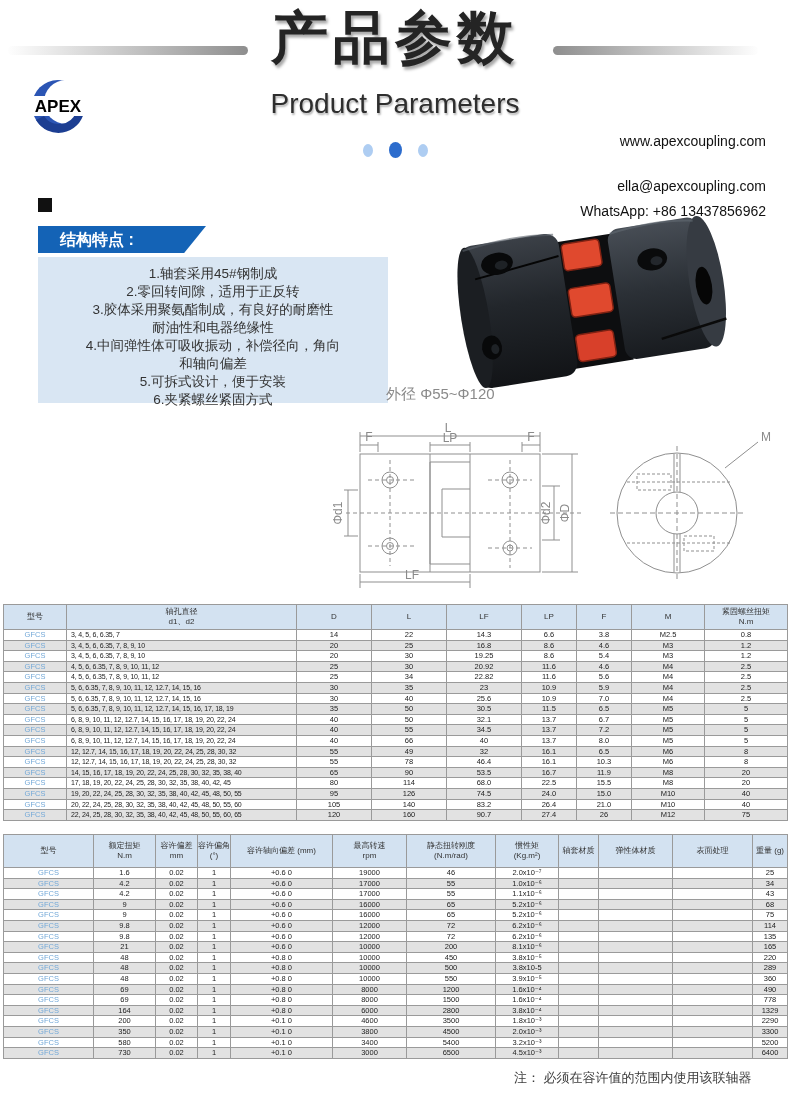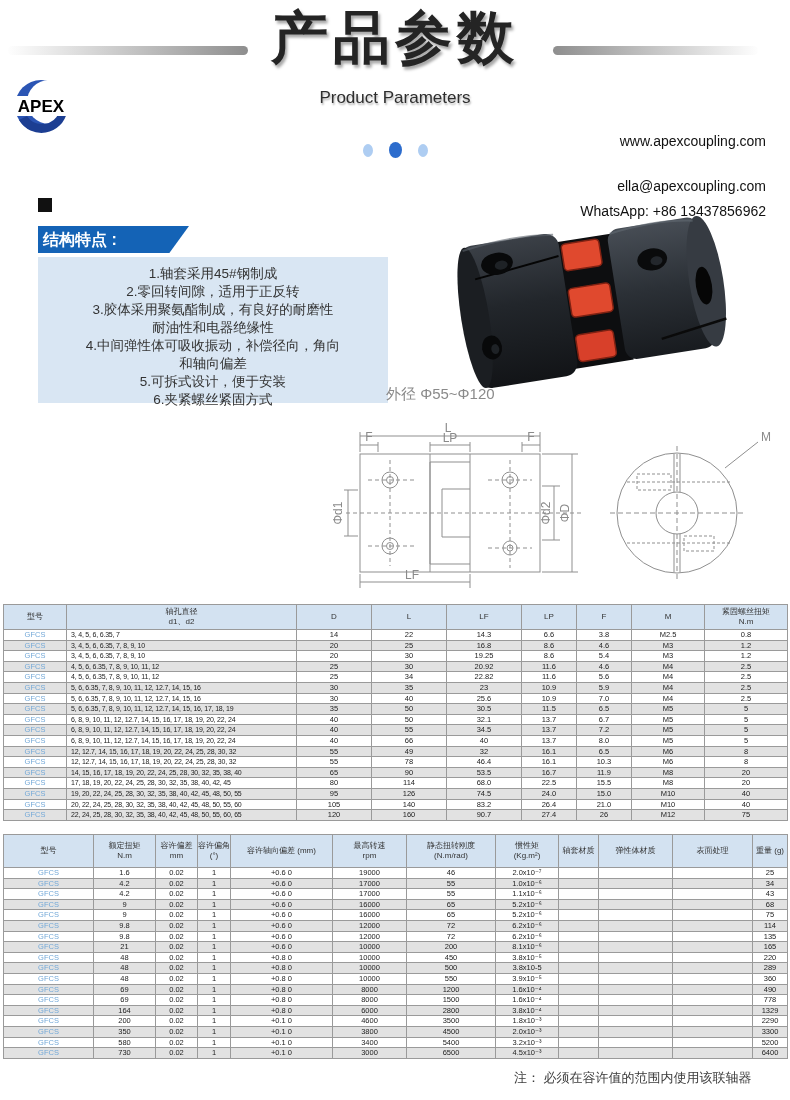--- a/index.html
+++ b/index.html
@@ -14,40 +14,40 @@
     top:0; left:0; width:790px; text-align:center;
     font-size:57px; font-weight:900; letter-spacing:5px; color:#242424;
     text-shadow:2px 3px 3px rgba(0,0,0,0.35);
   }
   .bar-left{top:46px;left:8px;width:240px;height:9px;border-radius:5px;
     background:linear-gradient(to right,rgba(230,230,230,0.05),#8e8e8e);}
   .bar-right{top:46px;left:553px;width:205px;height:9px;border-radius:5px;
     background:linear-gradient(to left,rgba(230,230,230,0.05),#8e8e8e);}
   .title-en{
     top:88px;left:0;width:790px;text-align:center;
-    font-size:17px;color:#2e2e2e;text-shadow:1px 2px 2px rgba(0,0,0,0.30);
+    font-size:28px;color:#2e2e2e;text-shadow:1px 2px 2px rgba(0,0,0,0.30);
   }
-  .logo{top:78px;left:9px;width:64px;height:58px;}
+  .logo{top:78px;left:26px;width:64px;height:58px;}
   .dots{top:142px;left:0;width:790px;display:flex;justify-content:center;align-items:center;gap:16px;}
   .dot{border-radius:50%;}
   .dot1{width:10px;height:13px;background:#aecdf2;}
   .dot2{width:13px;height:16px;background:#2c6ccd;}
   .dot3{width:10px;height:13px;background:#aecdf2;}
   .contact{right:24px;text-align:left;font-size:14px;color:#111;}
   .website{top:133px;}
   .email{top:178px;}
   .whatsapp{top:203px;}
 
   
   .product-title{top:198px;left:38px;font-size:15px;font-weight:bold;color:#1c5dad;display:flex;align-items:center;gap:8px;}
   .product-title .sq{width:14px;height:14px;background:#111;display:inline-block;}
   .banner{
     top:226px;left:38px;width:146px;height:27px;background:#1463b6;
     clip-path:polygon(0 0,100% 0,87% 100%,0 100%);
-    color:#fff;font-size:16px;font-weight:bold;line-height:27px;padding-left:5px;
+    color:#fff;font-size:16px;font-weight:bold;line-height:27px;padding-left:22px;
   }
   .features{
     top:257px;left:38px;width:330px;height:130px;background:#d9e6f3;
     font-size:13.5px;line-height:18px;color:#333;padding:8px 10px;text-align:center;
   }
   .od-label{top:385px;left:386px;font-size:15px;color:#8a8a8a;}
   .photo{top:205px;left:452px;width:310px;height:190px;}
 
   
   .drawing{top:412px;left:332px;width:458px;height:184px;}

